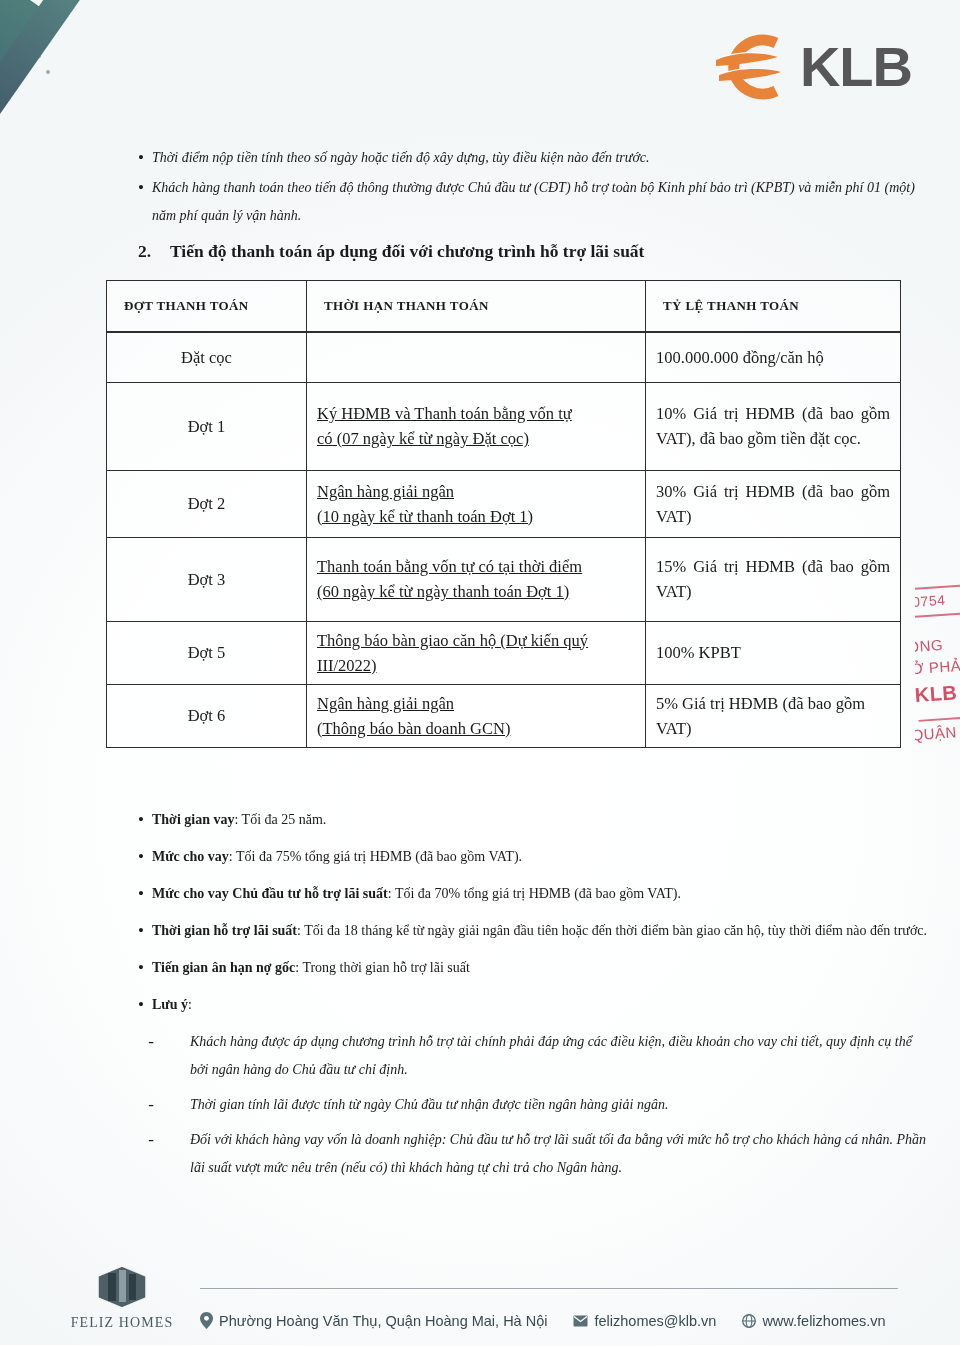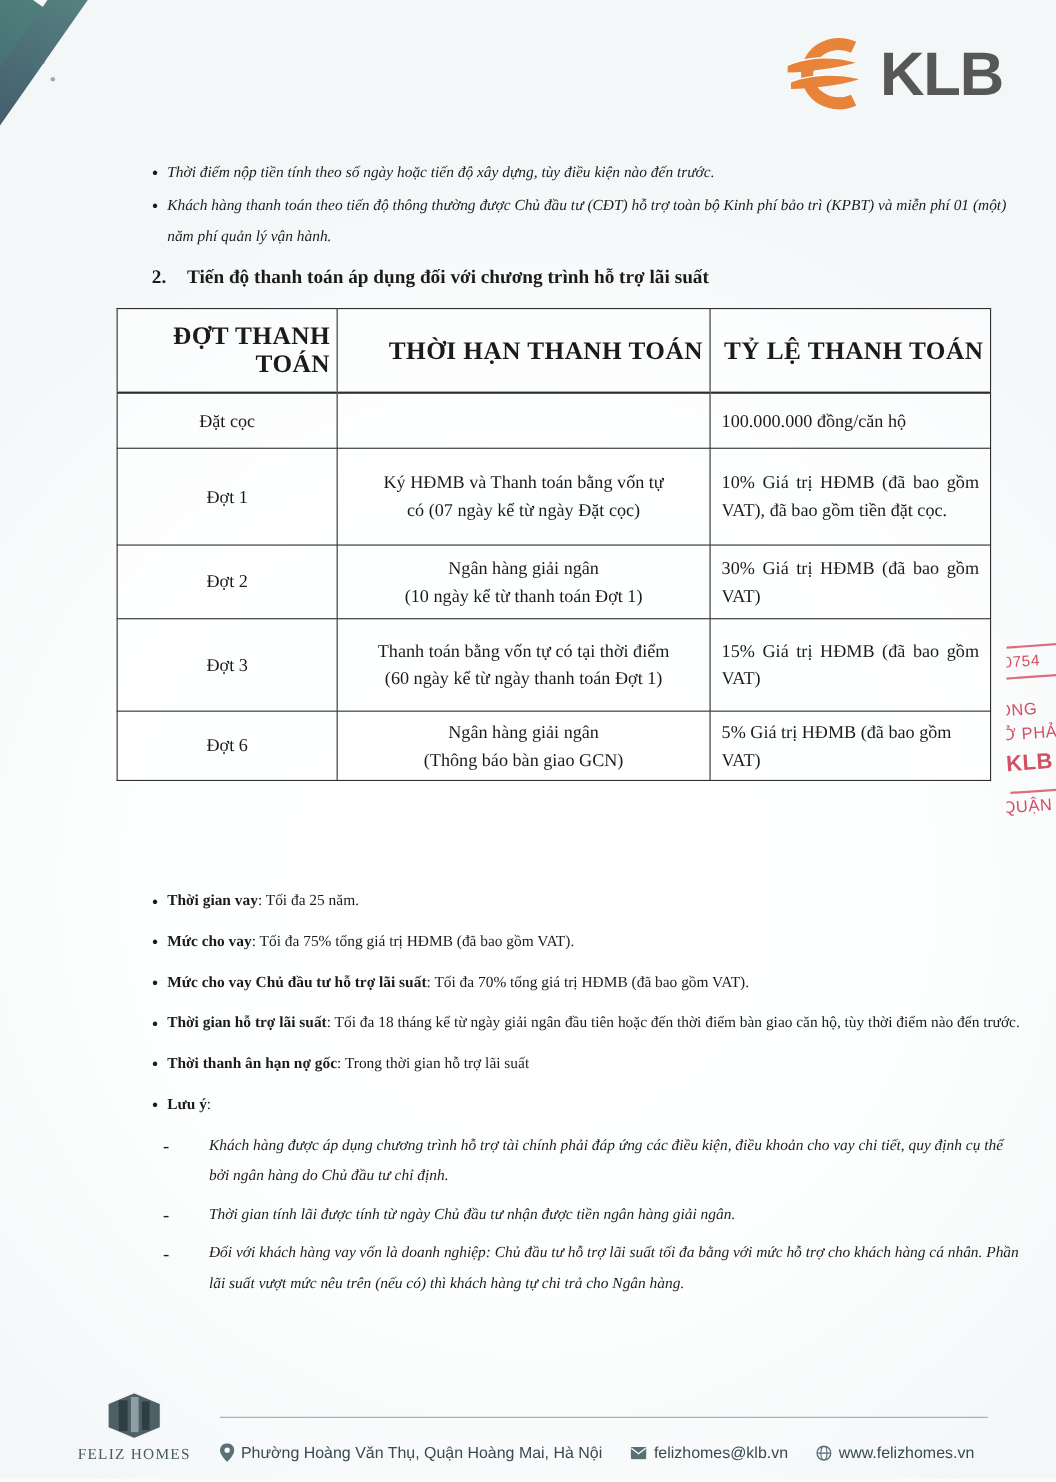--- a/index.html
+++ b/index.html
@@ -137,32 +137,32 @@
     background: rgba(255,255,255,0.55);
   }
   .pay-table td, .pay-table th {
     border: 1px solid #2e2e2e;
     vertical-align: middle;
     font-size: 16.5px;
     line-height: 25px;
     padding: 6px 10px;
   }
   .pay-table thead th {
-    text-align: right;
+    text-align: left;
     font-weight: 700;
-    font-size: 23px;
+    font-size: 13px;
     letter-spacing: .4px;
-    padding: 12px 6px 13px;
+    padding: 12px 17px 13px;
     border-bottom: 2px solid #2e2e2e;
   }
   .col-stage { width: 200px; }
   .col-term  { width: 339px; }
   .col-rate  { width: 255px; }
   .cell-stage { text-align: center; }
-  .cell-term  { text-align: center; }
+  .cell-term  { text-align: left; text-decoration: underline; }
   .cell-rate  { text-align: left; }
   .cell-rate.justify { text-align: justify; text-align-last: left; }
   .cell-term .l2 { display: block; }
 
   
   .terms-block {
     position: absolute;
     left: 130px; top: 806px;
     width: 800px;
   }
@@ -340,24 +340,32 @@
         </tr>
         <tr style="height:84px;margin-top:44px;">
           <td class="cell-stage">Đợt 3</td>
           <td class="cell-term">
             <span class="l2">Thanh toán bằng vốn tự có tại thời điểm</span>
             <span class="l2">(60 ngày kể từ ngày thanh toán Đợt 1)</span>
           </td>
           <td class="cell-rate justify">15% Giá trị HĐMB (đã bao gồm VAT)</td>
         </tr>
         <tr style="height:62px;">
+          <td class="cell-stage">Đợt 5</td>
+          <td class="cell-term">
+            <span class="l2">Thông báo bàn giao căn hộ (Dự kiến quý</span>
+            <span class="l2">III/2022)</span>
+          </td>
+          <td class="cell-rate">100% KPBT</td>
+        </tr>
+        <tr style="height:62px;">
           <td class="cell-stage">Đợt 6</td>
           <td class="cell-term">
             <span class="l2">Ngân hàng giải ngân</span>
-            <span class="l2">(Thông báo bàn giao GCN)</span>
+            <span class="l2">(Thông báo bàn doanh GCN)</span>
           </td>
           <td class="cell-rate">5% Giá trị HĐMB (đã bao gồm VAT)</td>
         </tr>
       </tbody>
     </table>
 
     <div class="terms-block">
       <ul class="bullets">
         <li class="bullet-row">
           <span class="bullet-dot">•</span>
@@ -370,21 +378,21 @@
         <li class="bullet-row">
           <span class="bullet-dot">•</span>
           <span class="bullet-text"><b>Mức cho vay Chủ đầu tư hỗ trợ lãi suất</b><span>: Tối đa 70% tổng giá trị HĐMB (đã bao gồm VAT).</span></span>
         </li>
         <li class="bullet-row">
           <span class="bullet-dot">•</span>
           <span class="bullet-text"><b>Thời gian hỗ trợ lãi suất</b><span>: Tối đa 18 tháng kể từ ngày giải ngân đầu tiên hoặc đến thời điểm bàn giao căn hộ, tùy thời điểm nào đến trước.</span></span>
         </li>
         <li class="bullet-row">
           <span class="bullet-dot">•</span>
-          <span class="bullet-text"><b>Thời thanh ân hạn nợ gốc</b><span>: Trong thời gian hỗ trợ lãi suất</span></span>
+          <span class="bullet-text"><b>Tiến gian ân hạn nợ gốc</b><span>: Trong thời gian hỗ trợ lãi suất</span></span>
         </li>
         <li class="bullet-row">
           <span class="bullet-dot">•</span>
           <span class="bullet-text"><b>Lưu ý</b><span>:</span></span>
         </li>
 
         <li class="bullet-row note-item note-indent">
           <span class="bullet-dash">-</span>
           <span class="bullet-text">Khách hàng được áp dụng chương trình hỗ trợ tài chính phải đáp ứng các điều kiện, điều khoản cho vay chi tiết, quy định cụ thể bởi ngân hàng do Chủ đầu tư chỉ định.</span>
         </li>

